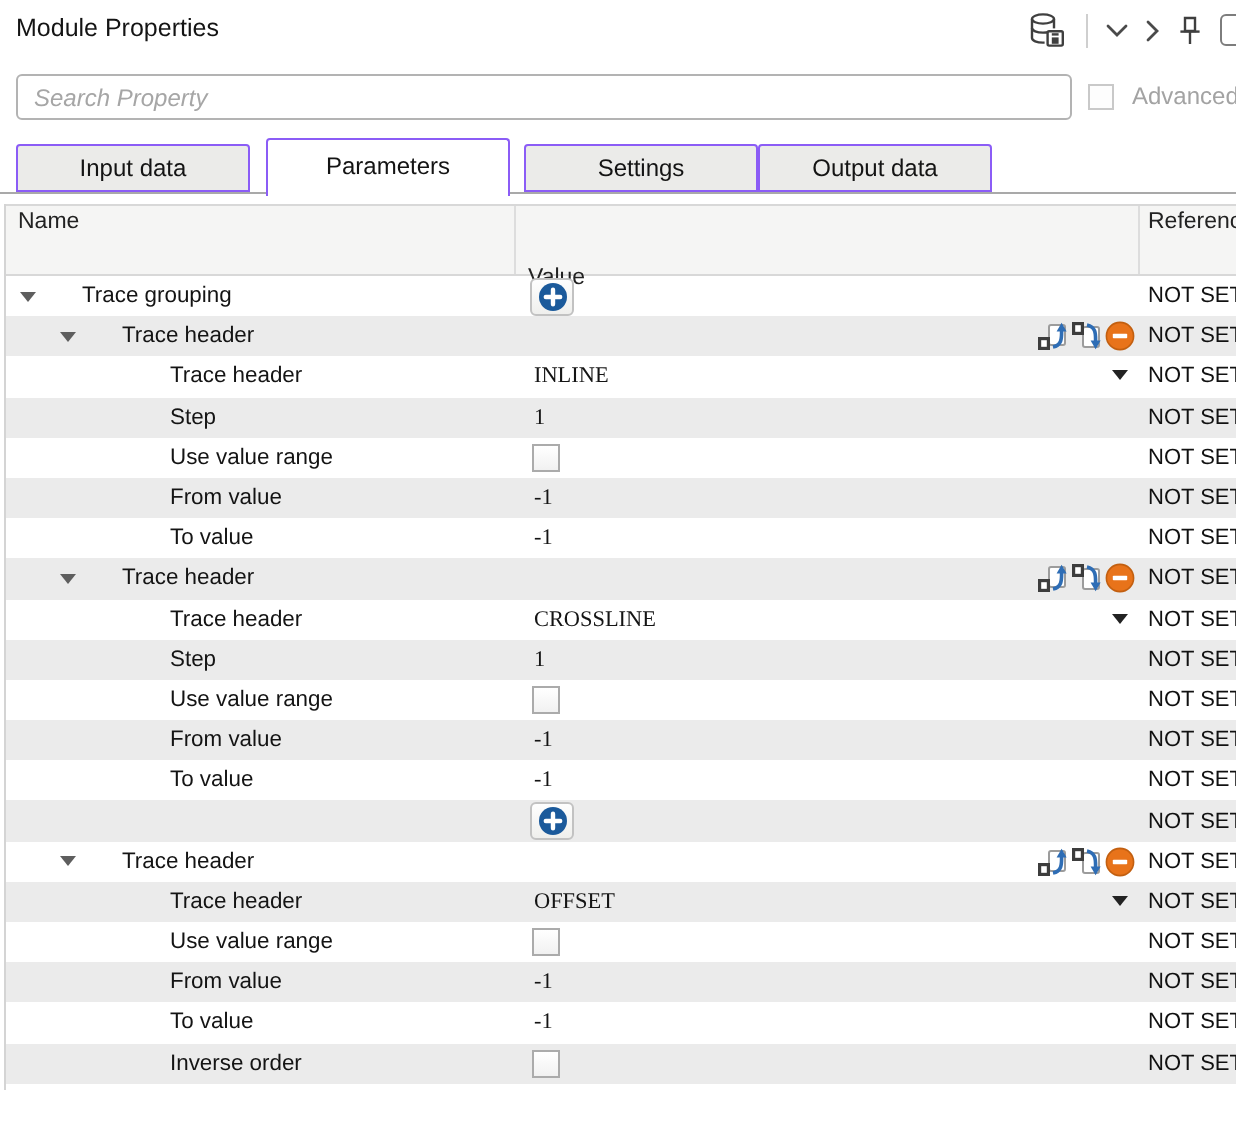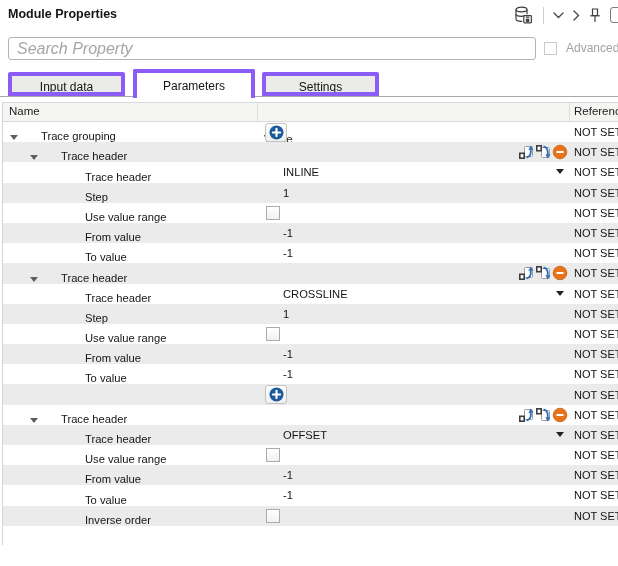--- a/index.html
+++ b/index.html
@@ -1,66 +1,66 @@
 <!DOCTYPE html>
 <html><head>
 <meta charset="utf-8">
 <style>
   html,body{margin:0;padding:0;}
   body{width:618px;height:566px;overflow:hidden;position:relative;background:#fff;
        font-family:"Liberation Sans","DejaVu Sans",sans-serif;color:#141414;}
 
   
-  .title{position:absolute;left:8px;top:7px;font-size:12.5px;font-weight:bold;white-space:nowrap;}
+  .title{position:absolute;left:8px;top:7px;font-size:12.5px;font-weight:normal;white-space:nowrap;}
   .tb-icons{position:absolute;top:4px;right:0;display:flex;align-items:center;gap:9px;height:22px;}
   .tb-btn{display:flex;align-items:center;justify-content:center;}
   .sep{width:1px;height:17px;background:#cfcfcf;}
   .clipped{width:13px;height:14px;border:1px solid #7d7d7d;border-radius:3px;background:#fff;margin-right:-7px;flex:none;}
 
   
   .search{position:absolute;left:8px;top:37px;width:528px;height:23px;box-sizing:border-box;
-          border:1px solid #b3b3b3;border-radius:3px;padding:0 8px;font-size:16px;color:#333;outline:none;
+          border:1px solid #b3b3b3;border-radius:3px;padding:0 8px;font-size:12px;color:#333;outline:none;
           font-family:"Liberation Sans","DejaVu Sans",sans-serif;}
   .search::placeholder{color:#a6a6a6;font-style:italic;}
   .advanced{position:absolute;left:544px;top:41px;display:flex;align-items:center;gap:9px;}
   .adv-cb{width:13px;height:13px;border:1px solid #c9c9c9;background:#fdfdfd;box-sizing:border-box;flex:none;}
   .adv-label{font-size:12px;color:#a3a3a3;white-space:nowrap;}
 
   
   .tabbar{position:absolute;top:69px;left:0;width:618px;height:29px;}
   .tabbar::after{content:"";position:absolute;left:0;right:0;top:27px;border-top:1px solid #a9a9a9;z-index:1;}
   .tab{position:absolute;top:3px;height:24px;box-sizing:border-box;background:#ebebe9;
-       border:4px solid #8b5cf6;border-radius:2px 2px 0 0;text-align:center;font-size:12px;
+       border:1px solid #8b5cf6;border-radius:2px 2px 0 0;text-align:center;font-size:12px;
        line-height:22px;z-index:0;cursor:default;white-space:nowrap;overflow:hidden;}
   .tab.active{top:0;height:29px;background:#fff;border-bottom:none;z-index:3;line-height:27px;}
   .t0{left:8px;width:117px;} .t1{left:133px;width:122px;} .t2{left:262px;width:117px;}
   .t3{left:379px;width:117px;} .t4{left:497px;width:119px;}
 
   
   .grid{position:absolute;top:102px;left:2px;width:616px;height:443px;border-left:1px solid #d4d4d4;}
-  .grid-header{position:relative;height:20px;box-sizing:border-box;background:#f5f5f4;
+  .grid-header{position:relative;height:36px;box-sizing:border-box;background:#f5f5f4;
                border-top:1px solid #d8d8d8;border-bottom:1px solid #d8d8d8;font-size:11.5px;color:#222;}
   .gh-name{position:absolute;left:6px;top:2px;}
   .gh-value{position:absolute;left:261px;top:2px;margin-top:28px;}
   .gh-ref{position:absolute;left:571px;top:2px;white-space:nowrap;}
   .gh-div1{position:absolute;left:254px;top:0;bottom:0;width:1px;background:#dddddd;}
   .gh-div2{position:absolute;left:566px;top:0;bottom:0;width:1px;background:#dddddd;}
 
   .row{position:relative;height:20.2px;font-size:11.2px;}
   .row.alt{background:#ebebeb;}
-  .cell-name{position:absolute;left:0;top:0;bottom:0;width:254px;display:flex;align-items:flex-end;
+  .cell-name{position:absolute;left:0;top:0;bottom:0;width:254px;display:flex;align-items:center;
              overflow:hidden;box-sizing:border-box;}
   .cell-name.lvl1{padding-left:7px;}
   .cell-name.lvl2{padding-left:27px;}
   .cell-name.lvl3{padding-left:82px;}
   .expander{width:0;height:0;border:4px solid transparent;border-top:5px solid #5e5e5e;
             margin-right:23px;flex:none;position:relative;top:2px;}
   .row-label{white-space:nowrap;}
   .cell-value{position:absolute;left:254px;top:0;bottom:0;width:312px;display:flex;align-items:center;}
-  .val-text{margin-left:26px;white-space:nowrap;}
+  .val-text{margin-left:10px;white-space:nowrap;font-family:Liberation Serif, serif;}
   .dd-arrow{position:absolute;right:5px;top:7px;width:0;height:0;border:4px solid transparent;
             border-top:5px solid #222;}
   .checkbox{width:12px;height:12px;border:1px solid #ababab;background:linear-gradient(#ffffff,#f1f1f1);
             margin-left:9px;flex:none;}
   .add-btn{margin-left:8px;width:22px;height:19px;border:1px solid #c2c2c2;border-radius:3px;
            background:linear-gradient(#fefefe,#efefed);display:flex;align-items:center;justify-content:center;
            padding:0;cursor:default;}
   .actions{position:absolute;right:1px;top:2px;display:flex;align-items:center;gap:1px;}
   .act{display:flex;width:16px;height:16px;}
   .cell-ref{position:absolute;left:566px;top:0;bottom:0;width:80px;display:flex;align-items:center;
@@ -106,20 +106,21 @@
 <input class="search" type="text" placeholder="Search Property" style="">
 <div class="advanced">
   <span class="adv-cb"></span>
   <span class="adv-label">Advanced</span>
 </div>
 
 <div class="tabbar">
   <div class="tab t0">Input data</div>
   <div class="tab t1 active">Parameters</div>
   <div class="tab t2">Settings</div>
+  <div class="tab t3">Output data</div>
 </div>
 
 <div class="grid">
   <div class="grid-header">
     <span class="gh-name">Name</span>
     <span class="gh-div1"></span>
     <span class="gh-value">Value</span>
     <span class="gh-div2"></span>
     <span class="gh-ref">Reference</span>
   </div>

